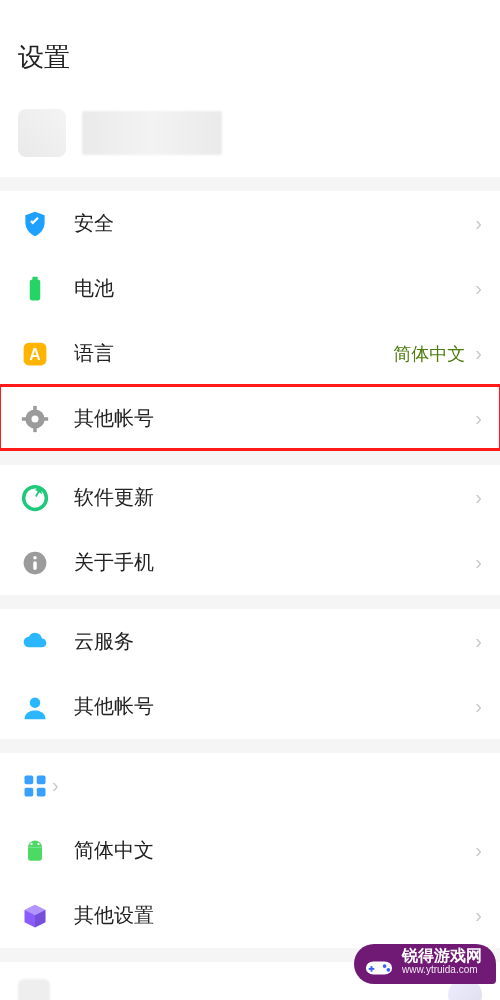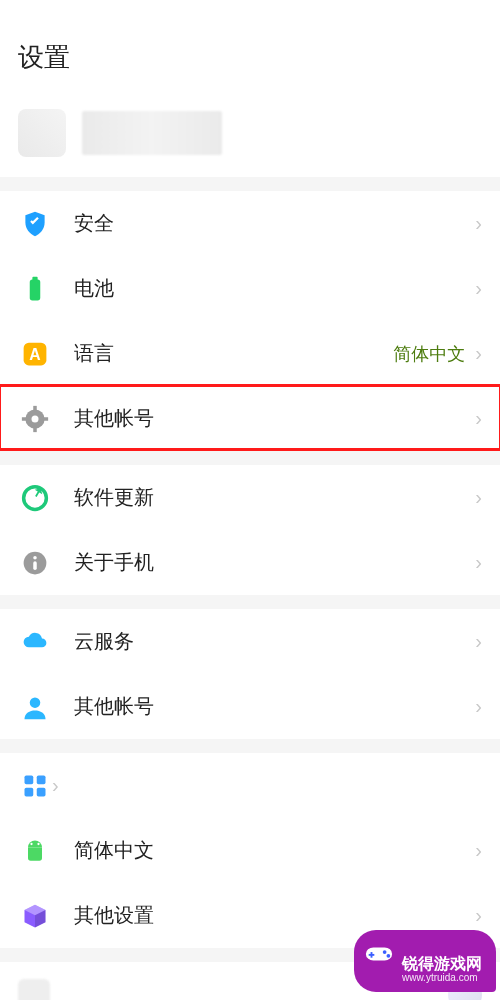--- a/index.html
+++ b/index.html
@@ -12,21 +12,21 @@
   .avatar-placeholder { width: 48px; height: 48px; border-radius: 8px; background: linear-gradient(45deg,#e9e9e9,#f4f4f4); }
   .blur-block { width: 140px; height: 44px; margin-left: 16px; background: linear-gradient(90deg,#eaeaea,#f3f3f3,#eaeaea); border-radius: 2px; filter: blur(1px);}
   .row { display: flex; align-items: center; padding: 0 18px; height: 65px; cursor: pointer; position: relative; }
   .row + .row::before { content:""; position:absolute; top:0; left:74px; right:18px; height:0; }
   .row .icon-wrap { width: 34px; height: 34px; display: flex; align-items: center; justify-content: center; border-radius: 8px; flex-shrink: 0; }
   .row .label { margin-left: 22px; font-size: 20px; color: #222; flex: 1; }
   .row .value { font-size: 18px; color: #4d7c0f; margin-right: 10px; }
   .row .chev { font-size: 20px; color: #c9c9c9; font-weight: 300; }
   .icon-wrap svg{width:28px;height:28px;}
   .highlight-box { position: absolute; border: 3px solid #ff1a1a; pointer-events: none; z-index: 50; }
-  .watermark { position: absolute; right: 4px; bottom: 8px; background: #a21caf; color: #fff; border-radius: 22px 22px 4px 22px; padding: 26px 14px 8px 48px; }
+  .watermark { position: absolute; right: 4px; bottom: 16px; background: #701a75; color: #fff; border-radius: 22px 22px 4px 22px; padding: 4px 14px 8px 48px; }
   .wm-logo { position:absolute; left:10px; top:8px; width:30px; height:30px; }
   .wm-t1 { font-size: 16px; font-weight: 700; line-height: 1; }
   .wm-t2 { font-size: 10px; opacity: 0.9; line-height: 1.2; }
   .bottom-blur-row { display: flex; align-items: center; padding: 0 18px; height: 65px; background:#fff; position:relative;}
   .bottom-blur-row .blur-small { width:32px;height:32px;background:#eee;border-radius:6px;filter:blur(1px);}
   .bottom-blur-row .blur-right{margin-left:auto;width:34px;height:34px;border-radius:50%;background:linear-gradient(135deg,#eef,#dde);filter:blur(0.5px);}
 </style>
 </head>
 <body>
 

